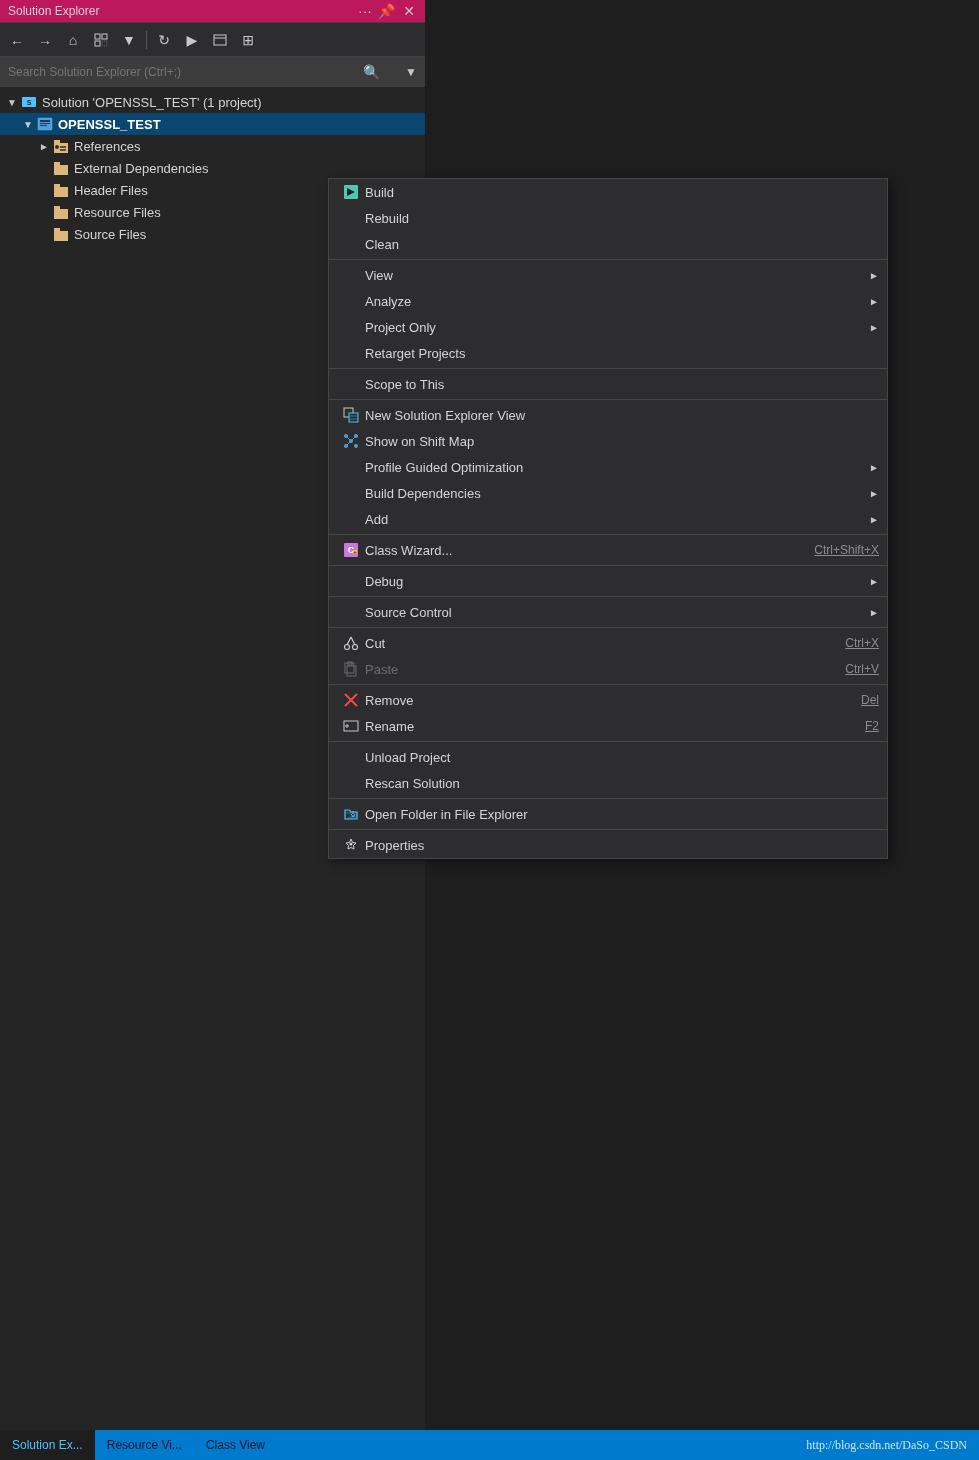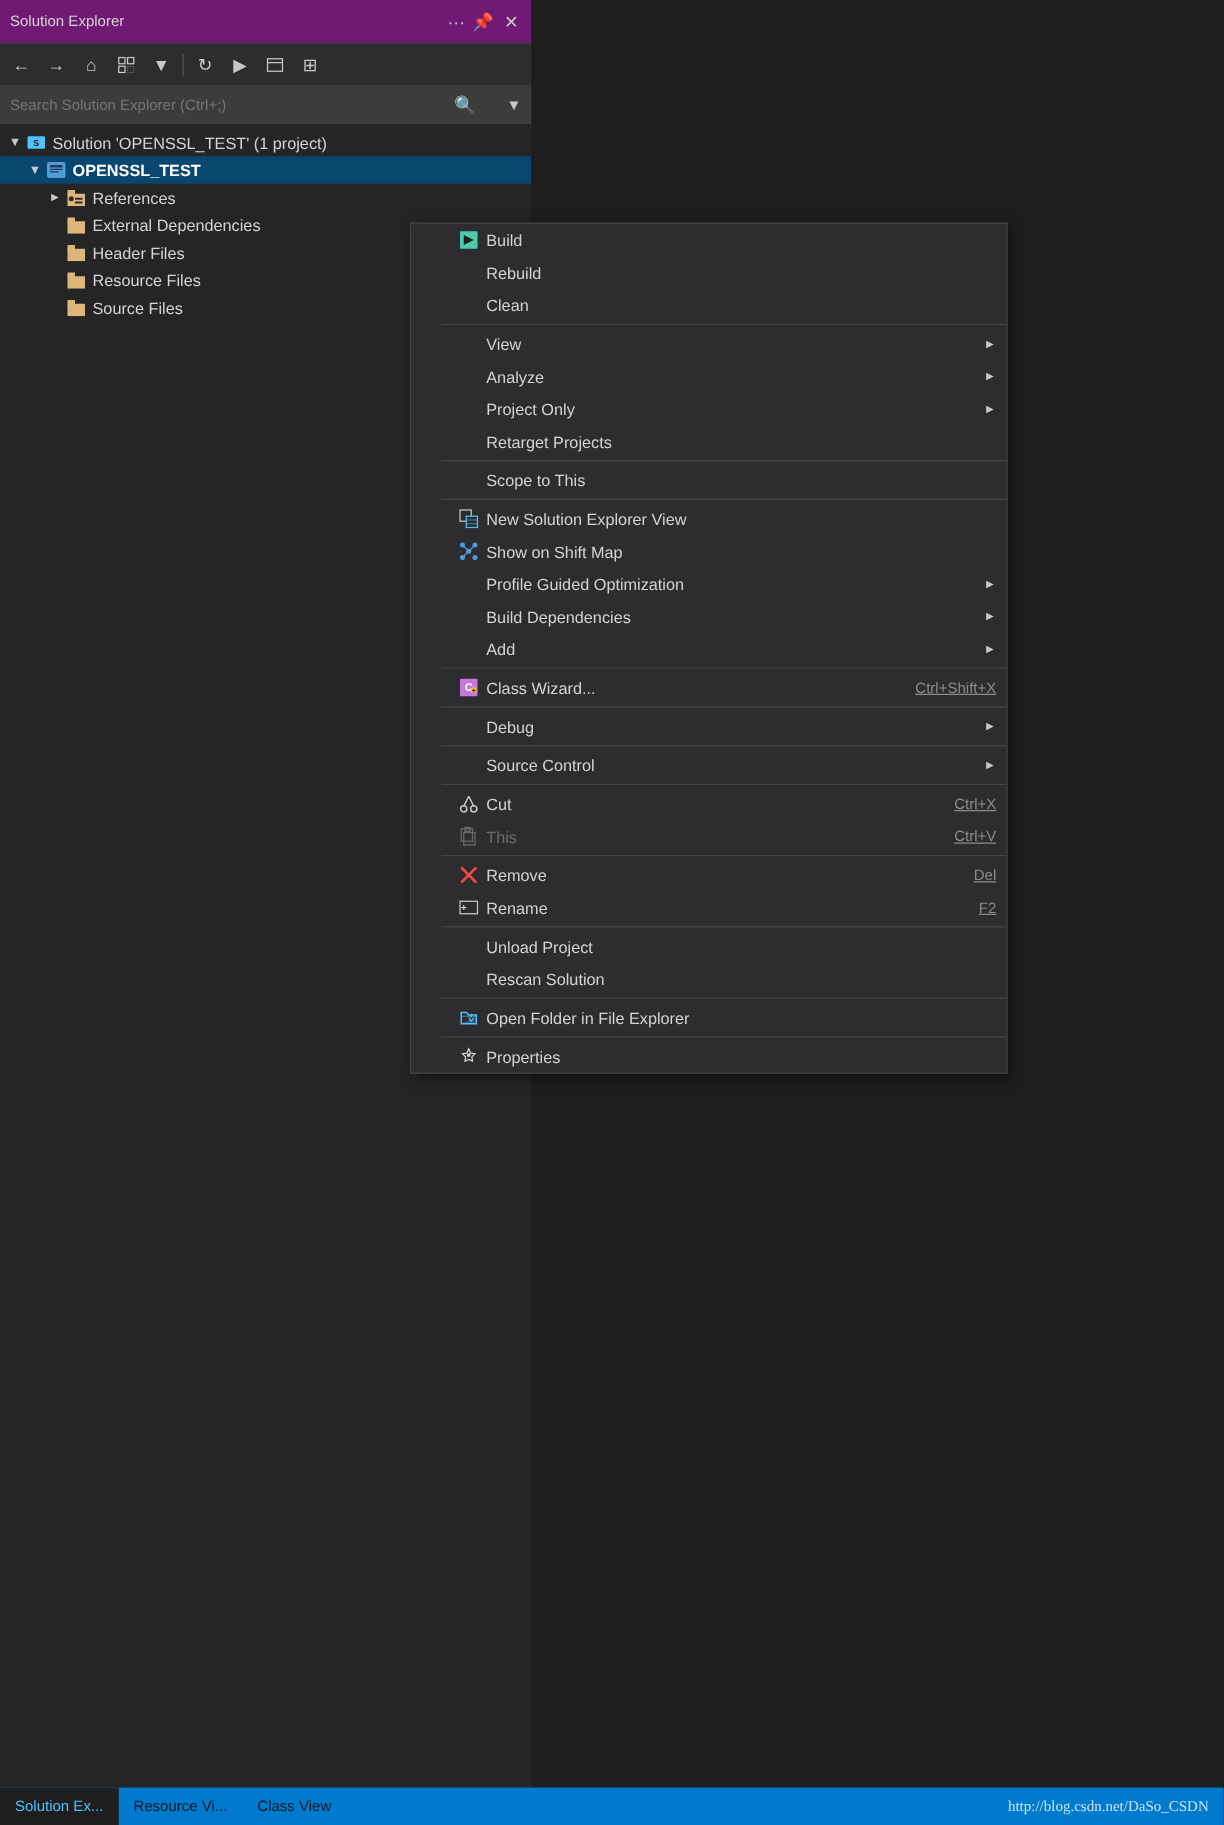--- a/index.html
+++ b/index.html
@@ -18,22 +18,22 @@
     .solution-explorer {
       width: 425px;
       height: 100%;
       background: #252526;
       display: flex;
       flex-direction: column;
     }
 
     
     .title-bar {
-      background: #701a75;
-      height: 35px;
+      background: #be185d;
+      height: 23px;
       display: flex;
       align-items: center;
       padding: 0 8px;
       border-bottom: 1px solid #3f3f46;
     }
     .title-bar-text {
       color: #d4d4d4;
       font-size: 12px;
       flex: 1;
     }
@@ -149,26 +149,25 @@
       cursor: pointer;
       background: transparent;
     }
     .status-tab.active { background: #1e1e1e; color: #4fc1ff; }
 
     
     .context-menu {
       position: absolute;
       top: 178px;
       left: 328px;
-      width: 478px;
+      width: 560px;
       background: #2d2d30;
       border: 1px solid #454545;
       box-shadow: 3px 3px 10px rgba(0,0,0,0.5);
       z-index: 100;
-      padding-left: 24px;
     }
     .menu-item {
       display: flex;
       align-items: center;
       height: 26px;
       padding: 0 8px;
       cursor: pointer;
       position: relative;
     }
     .menu-item.disabled { color: #6b6b6b; }
@@ -493,21 +492,21 @@
   </div>
 
   <div class="menu-item disabled">
     <div class="menu-icon-area">
       <svg width="16" height="16" viewBox="0 0 16 16">
         <rect x="4" y="5" width="9" height="10" fill="none" stroke="#6b6b6b" stroke-width="1"></rect>
         <rect x="2" y="2" width="9" height="10" fill="none" stroke="#6b6b6b" stroke-width="1"></rect>
         <rect x="5" y="1" width="4" height="3" fill="none" stroke="#6b6b6b" stroke-width="1"></rect>
       </svg>
     </div>
-    <span class="menu-label">This</span>
+    <span class="menu-label">Paste</span>
     <span class="menu-shortcut">Ctrl+V</span>
   </div>
 
   <div class="menu-separator"></div>
 
   <div class="menu-item">
     <div class="menu-icon-area">
       <svg width="16" height="16" viewBox="0 0 16 16">
         <line x1="2" y1="2" x2="14" y2="14" stroke="#f44747" stroke-width="2"></line>
         <line x1="14" y1="2" x2="2" y2="14" stroke="#f44747" stroke-width="2"></line>

